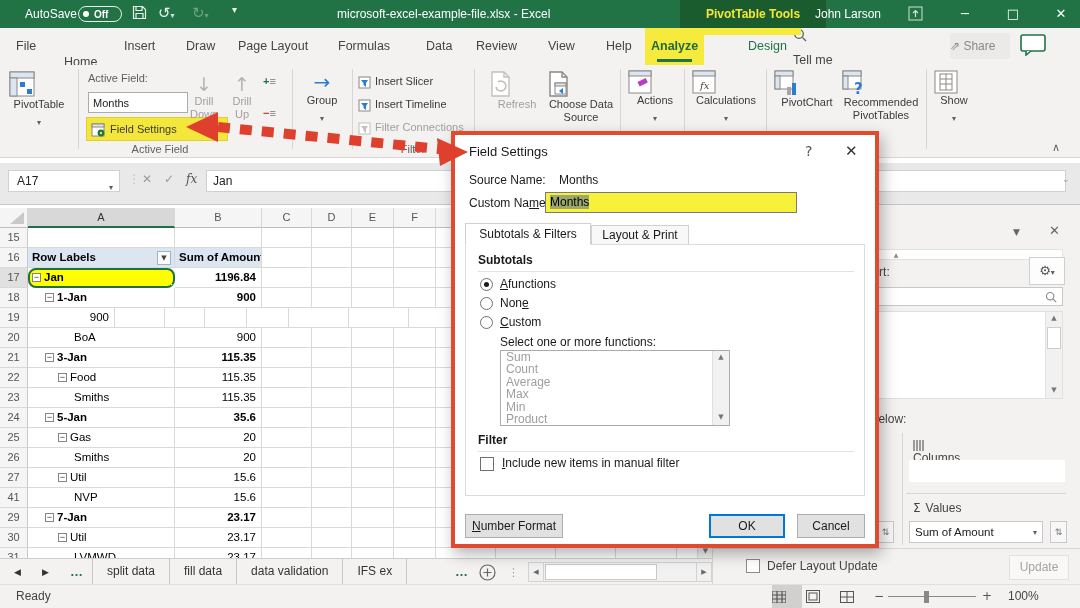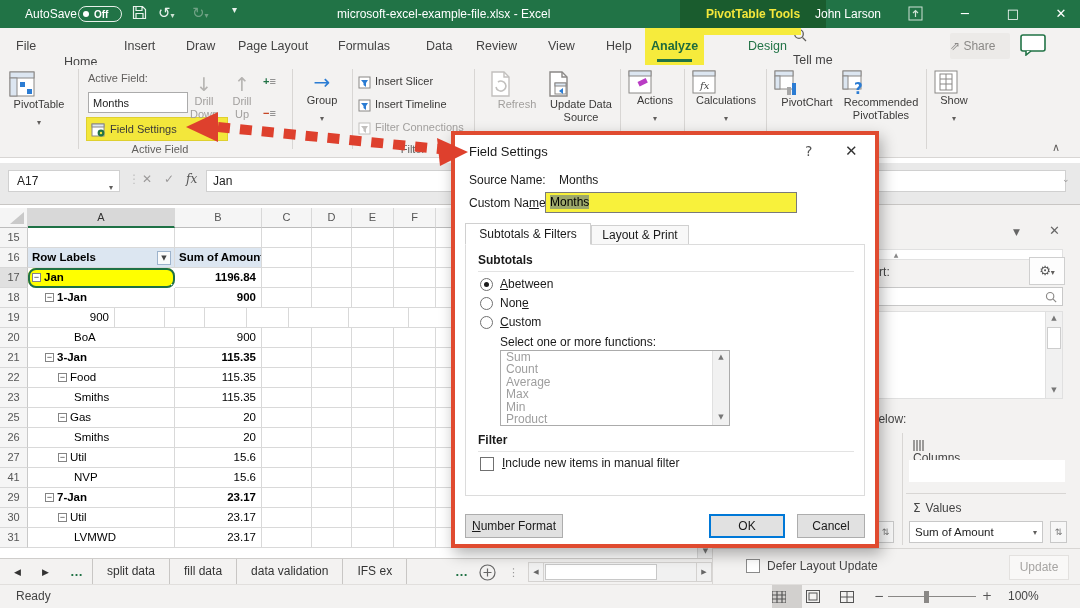--- a/index.html
+++ b/index.html
@@ -282,21 +282,21 @@
     <div class="cap gray">Refresh</div>
   </div>
   <div class="bigbtn" style="left:546px;top:5px;width:70px">
     <svg width="26" height="28" viewBox="0 0 26 28">
         <path d="M4 2h12l5 5v19H4z" fill="#fff" stroke="#8a8886" stroke-width="1.4"></path>
         <path d="M16 2v5h5" fill="none" stroke="#8a8886" stroke-width="1.4"></path>
         <rect x="9" y="13" width="11" height="11" fill="#fff" stroke="#8a8886"></rect>
         <rect x="9" y="13" width="11" height="3" fill="#dce6f1" stroke="#8a8886"></rect>
         <path d="M13 21l4-3v6z" fill="#2b7cd3"></path>
       </svg>
-    <div class="cap">Update Data Source</div>
+    <div class="cap">Choose Data Source</div>
   </div>
   <div class="rsep" style="left:620px"></div>
 
   <div class="bigbtn" style="left:628px;top:5px;width:54px">
     <svg width="24" height="24" viewBox="0 0 24 24">
         <rect x="1" y="1" width="22" height="22" fill="#fff" stroke="#8a8886"></rect>
         <rect x="1" y="1" width="22" height="5" fill="#dce6f1" stroke="#8a8886"></rect>
         <rect x="10" y="10" width="9" height="5" fill="#b93cc4" transform="rotate(-25 14 12)"></rect>
       </svg>
     <div class="cap">Actions</div><span class="chev ico">▾</span>
@@ -495,20 +495,34 @@
         <div class="cell" style="width: 40px;"></div>
         <div class="cell" style="width: 42px;"></div>
         <div class="cell" style="width: 42px;"></div>
         <div class="cell" style="width: 60px;"></div>
         <div class="cell" style="width: 60px;"></div>
         <div class="cell" style="width: 60px;"></div>
         <div class="cell" style="width: 61px;"></div>
         <div class="cell" style="width: 35px;"></div>
       </div>
       <div class="srow">
+        <div class="rnum">24</div>
+        <div class="cell ca" style="font-weight: bold; padding-left: 17px;"><span class="exp">−</span><span>5-Jan</span></div>
+        <div class="cell cb" style="font-weight: bold;">35.6</div>
+        <div class="cell" style="width: 50px;"></div>
+        <div class="cell" style="width: 40px;"></div>
+        <div class="cell" style="width: 42px;"></div>
+        <div class="cell" style="width: 42px;"></div>
+        <div class="cell" style="width: 60px;"></div>
+        <div class="cell" style="width: 60px;"></div>
+        <div class="cell" style="width: 60px;"></div>
+        <div class="cell" style="width: 61px;"></div>
+        <div class="cell" style="width: 35px;"></div>
+      </div>
+      <div class="srow">
         <div class="rnum">25</div>
         <div class="cell ca" style="padding-left: 30px;"><span class="exp">−</span><span>Gas</span></div>
         <div class="cell cb">20</div>
         <div class="cell" style="width: 50px;"></div>
         <div class="cell" style="width: 40px;"></div>
         <div class="cell" style="width: 42px;"></div>
         <div class="cell" style="width: 42px;"></div>
         <div class="cell" style="width: 60px;"></div>
         <div class="cell" style="width: 60px;"></div>
         <div class="cell" style="width: 60px;"></div>
@@ -714,21 +728,21 @@
 
   <span class="in" style="left:14px;top:61px"><span>Custom Na</span><span class="u">m</span><span>e:</span></span>
   <div id="dlg-custom-input"><span class="selword">Months</span></div>
 
   <div class="dtab active">Subtotals &amp; Filters</div>
   <div class="dtab inactive">Layout &amp; Print</div>
 
   <div id="dlg-content">
     <div class="sect-hd" style="top:8px">Subtotals</div>
     <div class="radio on" style="top:33px"></div>
-    <span class="rlab" style="top:32px"><span></span><span class="u">A</span><span>between</span></span>
+    <span class="rlab" style="top:32px"><span></span><span class="u">A</span><span>functions</span></span>
     <div class="radio" style="top:52px"></div>
     <span class="rlab" style="top:51px"><span>Non</span><span class="u">e</span><span></span></span>
     <div class="radio" style="top:71px"></div>
     <span class="rlab" style="top:70px"><span></span><span class="u">C</span><span>ustom</span></span>
     <span class="rlab" style="top:90px">Select one or more functions:</span>
     <div id="fn-list">
       <div id="fn-items">
           <div class="fn-item">Sum</div>
           <div class="fn-item">Count</div>
           <div class="fn-item">Average</div>

